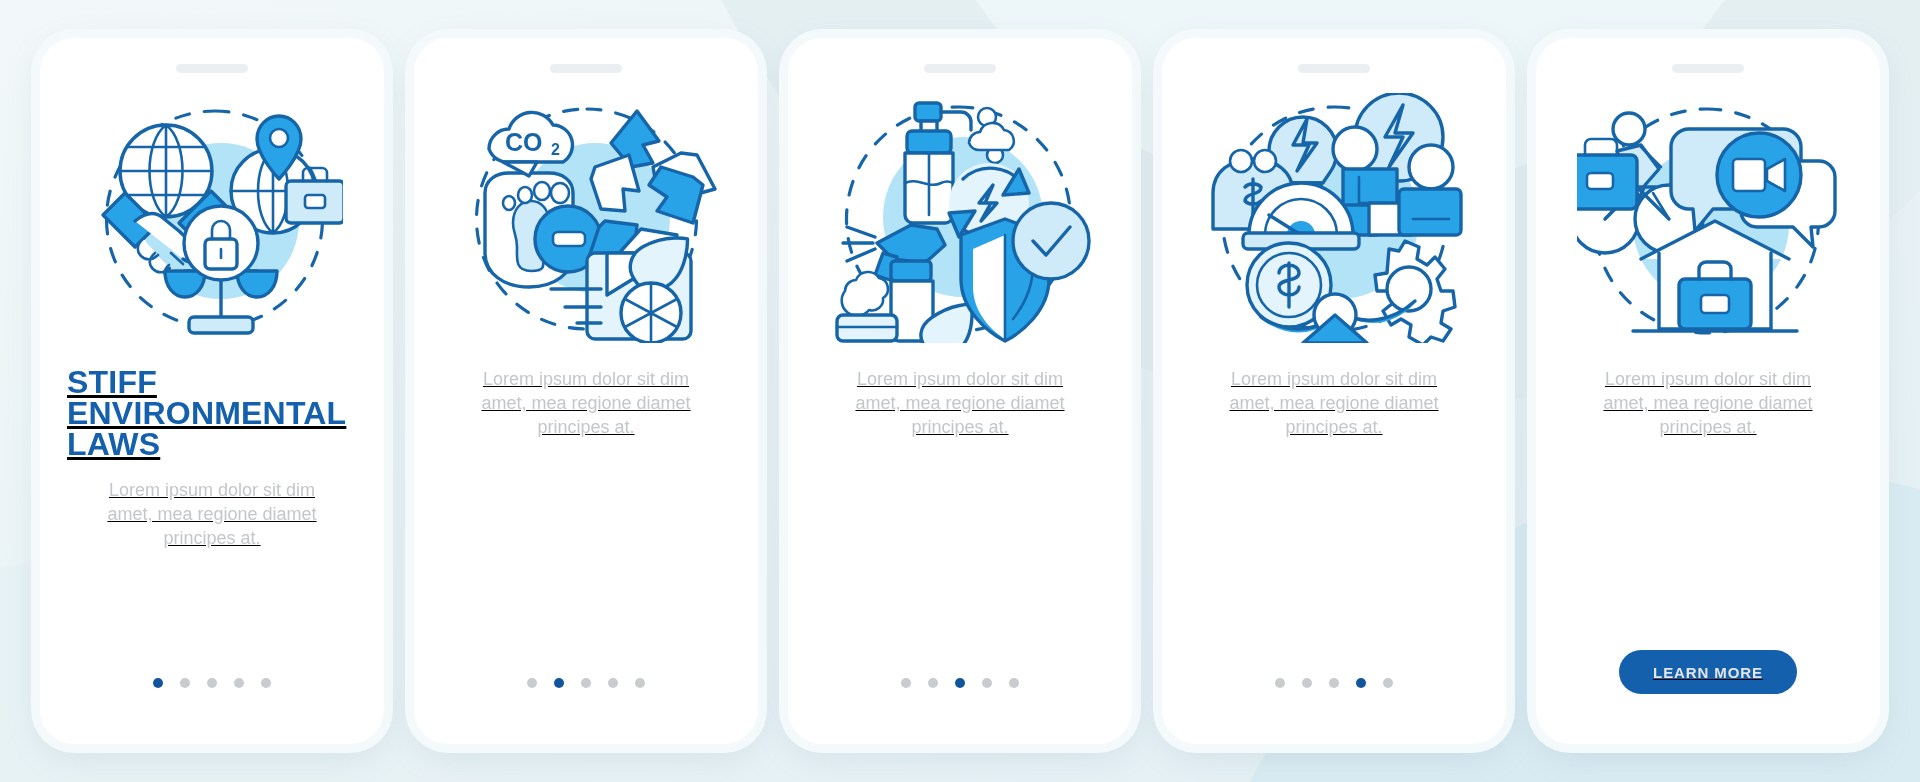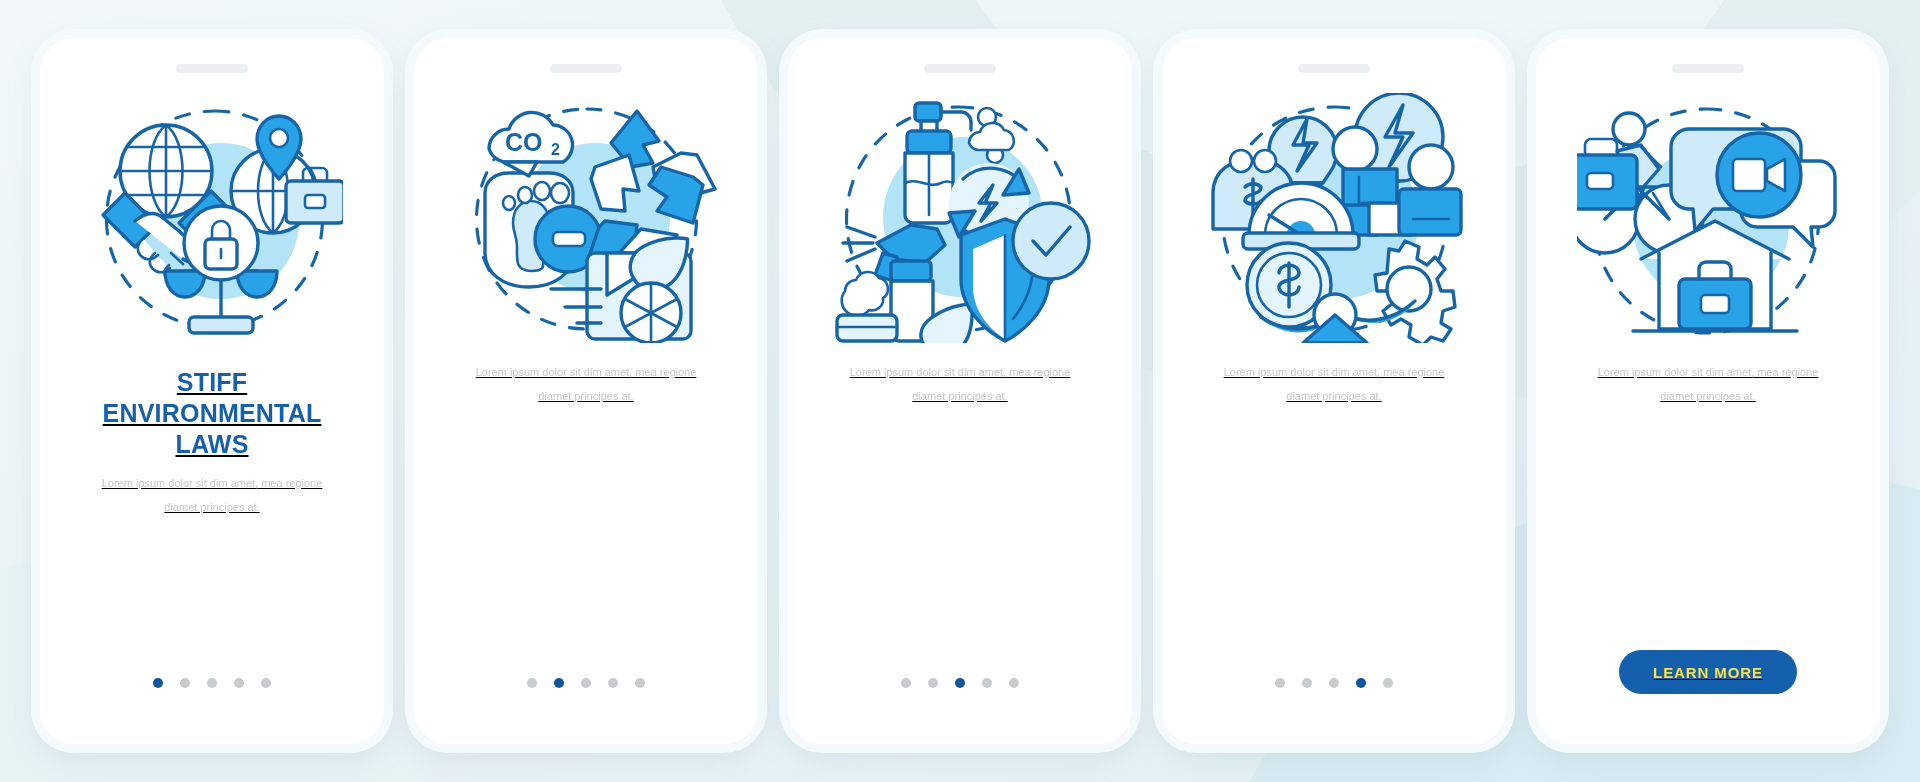--- a/index.html
+++ b/index.html
@@ -88,34 +88,34 @@
     display: flex;
     align-items: center;
     justify-content: center;
     flex: 0 0 auto;
   }
   .illus-wrap svg { display: block; }
 
   .card-title {
     margin: 18px 0 0 0;
     width: 290px;
-    text-align: center;
+    text-align: left;
     color: #1560ad;
-    font-size: 25px;
+    font-size: 32px;
     line-height: 31px;
     font-weight: bold;
     letter-spacing: 0.2px;
     white-space: pre-line;
     flex: 0 0 auto;
   }
   .card-body {
     width: 248px;
     text-align: center;
     color: #c3c7ca;
-    font-size: 11px;
+    font-size: 18px;
     line-height: 24px;
     flex: 0 0 auto;
   }
 
   .spacer { flex: 1 1 auto; }
 
   .dots {
     display: flex;
     gap: 17px;
     align-items: center;
@@ -128,21 +128,21 @@
     border-radius: 50%;
     background: #c9ccce;
   }
   .dot.active {
     background: #12559c;
   }
 
   .cta {
     margin-bottom: 50px;
     background: #1560ad;
-    color: #fde047;
+    color: #e5e5e5;
     border: none;
     border-radius: 22px;
     padding: 0 34px;
     height: 44px;
     font-size: 15px;
     font-weight: bold;
     letter-spacing: 0.9px;
     font-family: "Liberation Sans", sans-serif;
     cursor: pointer;
     flex: 0 0 auto;

